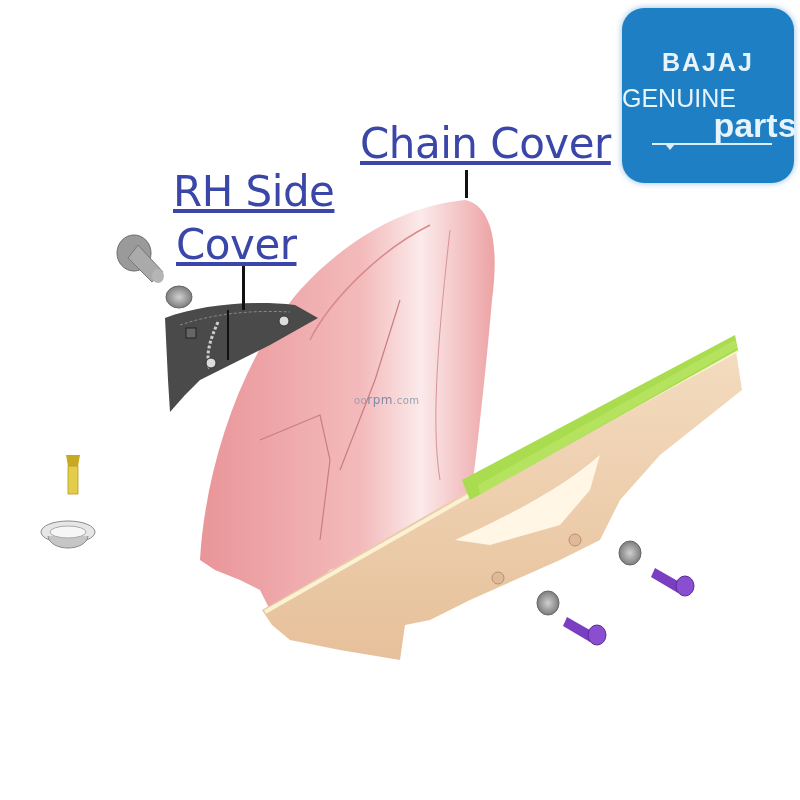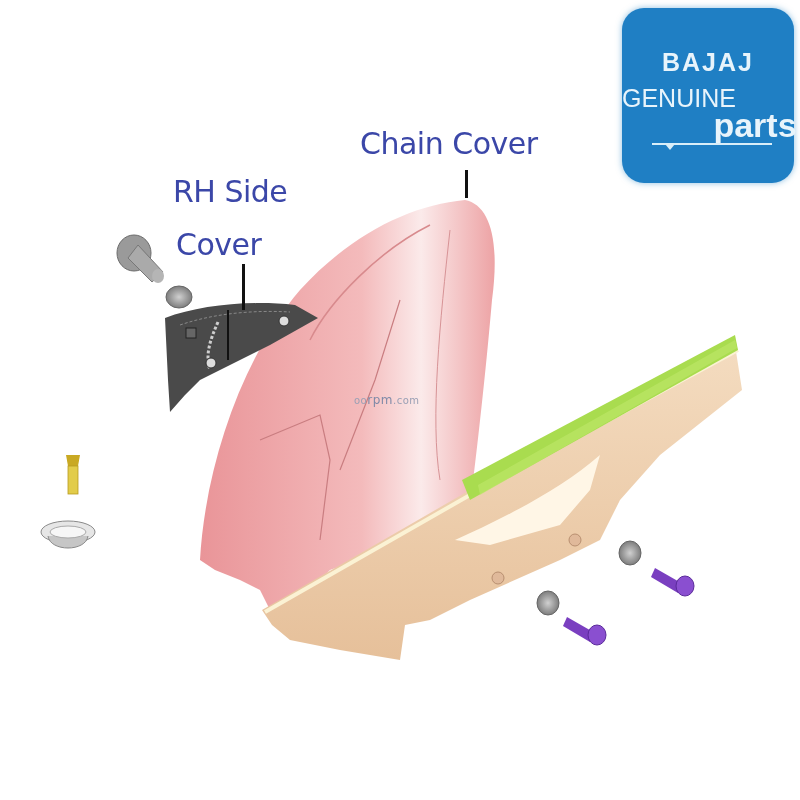--- a/index.html
+++ b/index.html
@@ -1,18 +1,18 @@
 <!DOCTYPE html>
 <html><head>
 <meta charset="utf-8">
 <style>
   html, body { margin:0; padding:0; background:#ffffff; }
   body { width:800px; height:800px; position:relative; overflow:hidden; font-family:"DejaVu Sans", sans-serif; }
   .stage { position:absolute; left:0; top:0; width:800px; height:800px; }
-  .label { position:absolute; color:#3b47a8; font-family:"DejaVu Sans", sans-serif; font-size:30px; line-height:40px; letter-spacing:-0.5px; }
+  .label { position:absolute; color:#3b47a8; font-family:"DejaVu Sans", sans-serif; font-size:42px; line-height:40px; letter-spacing:-0.5px;text-decoration:underline; }
   .leader { position:absolute; background:#111; width:3px; }
   .logo { position:absolute; left:622px; top:8px; width:172px; height:175px; background:#1f7fc4; border-radius:22px; box-shadow:0 0 6px rgba(31,127,196,0.5); }
   .logo .brand { position:absolute; left:0; width:100%; text-align:center; top:40px; font-family:"Liberation Sans", sans-serif; font-weight:bold; font-size:25px; letter-spacing:2px; color:#e8f4fb; }
   .logo .genuine { position:absolute; left:0; width:100%; text-align:left; top:76px; font-family:"Liberation Sans", sans-serif; font-size:25px; color:#e8f4fb; }
   .logo .parts { position:absolute; left:0; width:100%; text-align:center; top:98px; font-family:"Liberation Sans", sans-serif; font-weight:bold; font-size:34px; color:#e8f4fb;padding-left:47px; }
   .logo .uline { position:absolute; left:30px; right:22px; top:135px; height:2px; background:#d9eef9; }
   .logo .tick { position:absolute; left:43px; top:136px; width:0; height:0; border-left:5px solid transparent; border-right:5px solid transparent; border-top:6px solid #d9eef9; }
   .watermark { position:absolute; left:354px; top:393px; font-size:10px; color:#9aa0b5; letter-spacing:0.5px; }
   .watermark b { color:#7f8aa8; font-size:12px; font-weight:normal;margin-top:44px; }
 </style>

